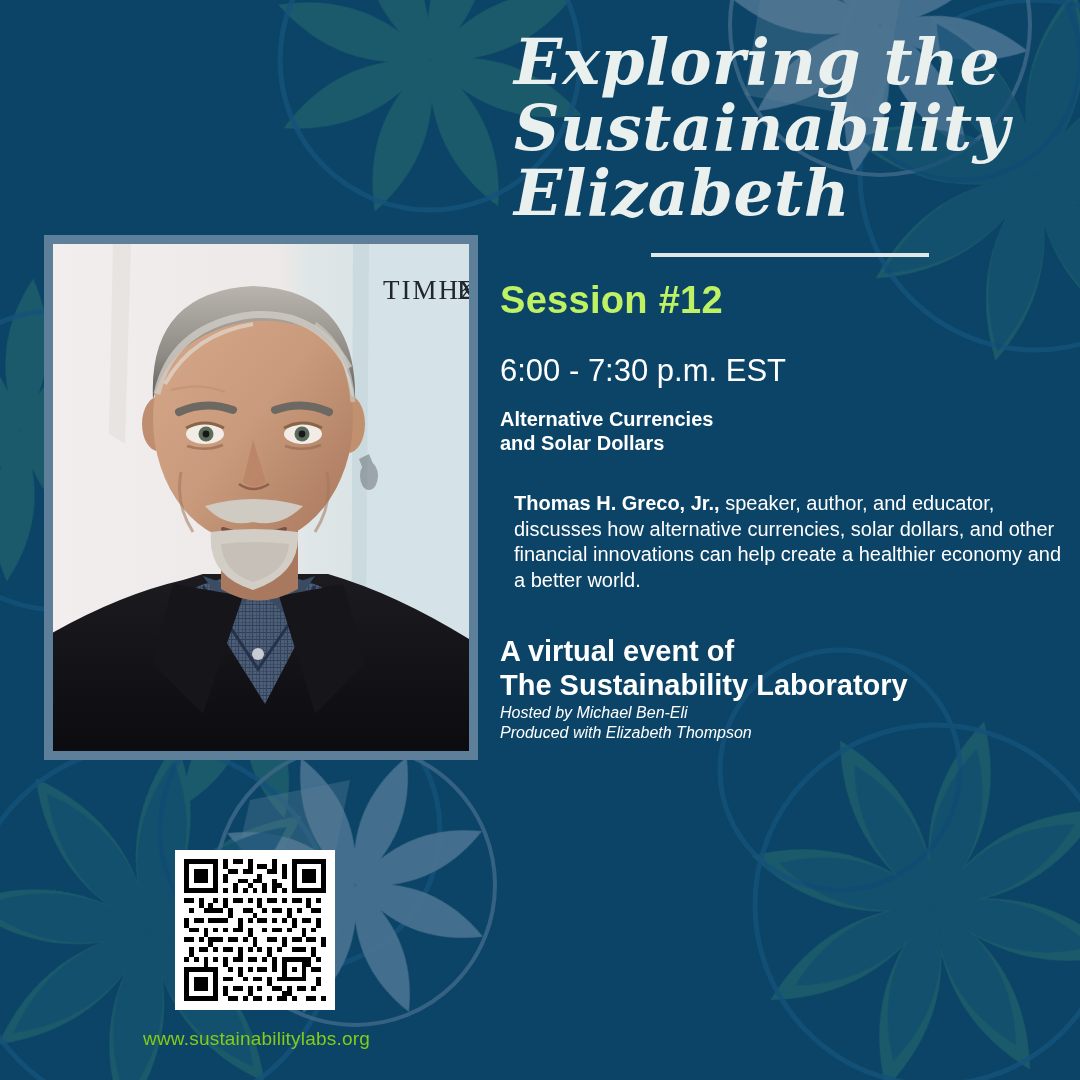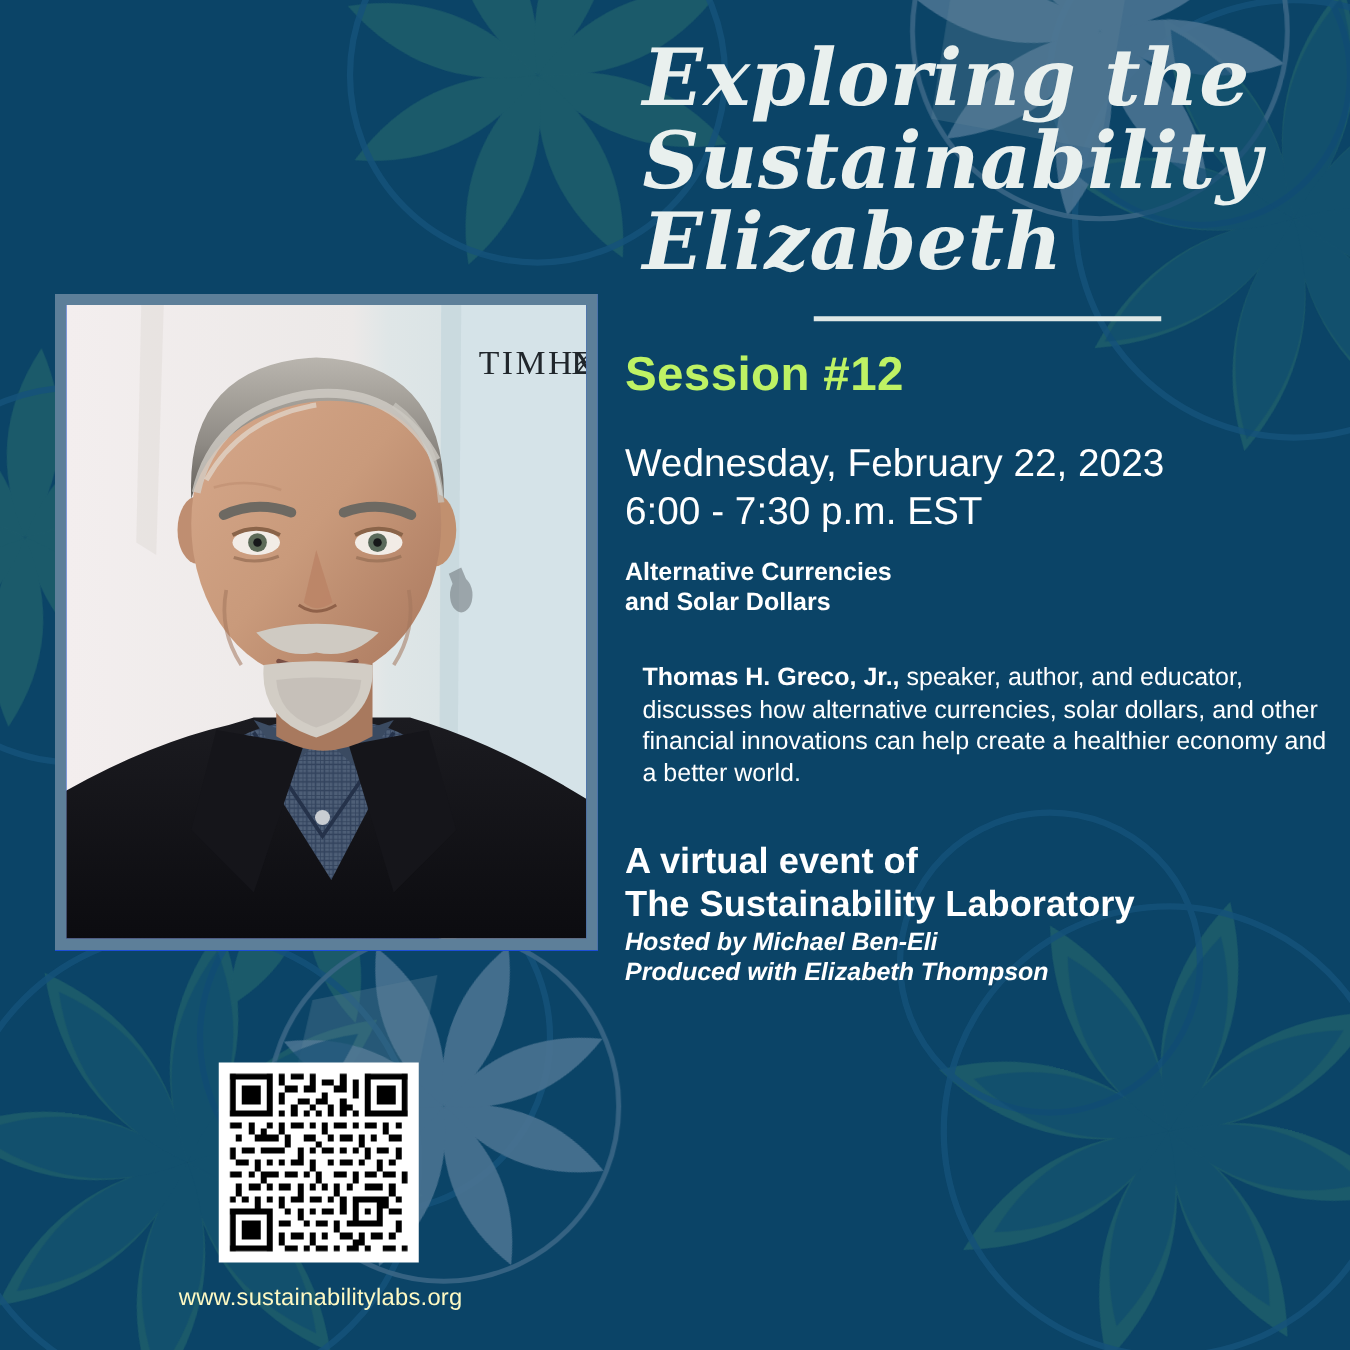--- a/index.html
+++ b/index.html
@@ -26,21 +26,21 @@
   #photo svg{display:block;width:100%;height:100%;}
 
   
   #qr-block{
     position:absolute;left:175px;top:850px;width:160px;height:160px;
     background:#ffffff;padding:9px;box-sizing:border-box;
   }
   #qr-block svg{display:block;width:100%;height:100%;}
   #site-url{
     position:absolute;left:44px;top:1028px;width:425px;text-align:center;
-    color:#fef9c3;font-size:19px;letter-spacing:.2px;
+    color:#84cc16;font-size:19px;letter-spacing:.2px;
   }
 
   
   #right-col{
     position:absolute;left:500px;top:0;width:580px;height:1080px;
     text-align:left;color:#ffffff;
   }
   #title{
     margin:0;padding:30px 14px 0 14px;
     font-family:"DejaVu Serif", serif;
@@ -67,21 +67,21 @@
   }
   #topic span{display:block;}
   #description{
     margin:36px 0 0 0;padding:0 14px;font-size:20px;line-height:1.28;color:#ffffff;
   }
   #description b{font-weight:bold;}
   #footer{margin:40px 0 0 0;}
   #host-line{font-size:29px;font-weight:bold;line-height:1.2;}
   #org-line{font-size:29px;font-weight:bold;line-height:1.2;}
   #hosted-by,#produced-with{
-    font-size:20px;font-style:italic;font-weight:bold;line-height:1.22;
+    font-size:16px;font-style:italic;font-weight:normal;line-height:1.22;
   }
 </style>
 </head>
 <body>
 
 <div id="poster">
 
   <svg id="bg-pattern" viewBox="0 0 1080 1080" preserveAspectRatio="none" aria-hidden="true">
     <defs>
 
@@ -442,21 +442,20 @@
       <span class="tl">Exploring the</span>
       <span class="tl">Sustainability</span>
       <span class="tl">Elizabeth</span>
     </h1>
 
     <div id="divider"></div>
 
     <div id="session-no">Session #12</div>
 
     <div id="datetime">
-      <span>Wednesday, February 22, 2023</span>
       <span>6:00 - 7:30 p.m. EST</span>
     </div>
 
     <div id="topic">
       <span>Alternative Currencies</span>
       <span>and Solar Dollars</span>
     </div>
 
     <p id="description"><b>Thomas H. Greco, Jr.,</b><span> speaker, author, and educator, discusses how alternative currencies, solar dollars, and other financial innovations can help create a healthier economy and a better world.</span></p>
 

